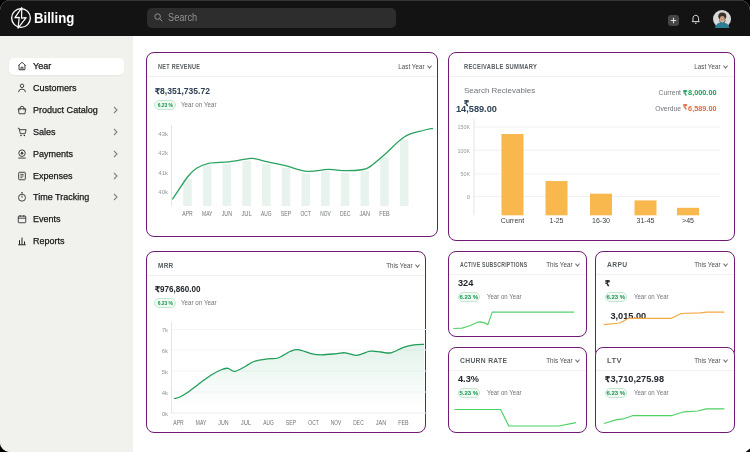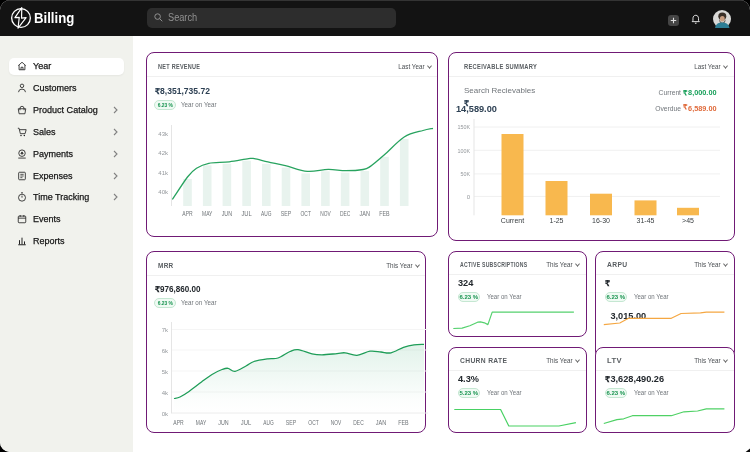--- a/index.html
+++ b/index.html
@@ -314,21 +314,21 @@
     <path d="M453.8,409.5 L500.1,409.5 L508.3,426 L558.4,426 L575.4,422.7" fill="none" stroke="#48d163" stroke-width="1.2" stroke-linejoin="round"></path>
   </svg>
   <div class="card" style="left:594.5px;top:347px;width:140px;height:86px;">
     <div class="chd" style="height:21.5px;"></div>
     <div class="ctitle" style="top:9px;transform:scaleX(0.95);">LTV</div>
     <div class="cdrop" style="top:9px;">This Year</div>
   </div>
   <svg style="left:605.0px;top:376.2px;" width="5.1" height="6.2" viewBox="103 0 1222 1493">
       <path fill="#23282d" transform="translate(0,1493) scale(1,-1)" d="M103 1298 191 1493H1325L1239 1298H923Q955 1242 967 1168H1325L1239 973H962Q945 896 902 838Q830 743 686 698Q765 680 828 616Q891 552 954 424L1163 0H753L571 371Q516 483 459.5 524.0Q403 565 309 565H159V831H362Q483 831 536 898Q562 931 575 973H103L191 1168H572Q559 1205 536 1234Q483 1298 362 1298Z"></path>
     </svg>
-  <div class="amount dark" style="left:610.4px;top:375px;">3,628,490.26</div>
+  <div class="amount dark" style="left:610.4px;top:375px;">3,710,275.98</div>
   <div class="badge" style="left:605.0px;top:388.3px;">6.23 %</div>
   <div class="yoy" style="left:633.7px;top:389px;font-size:7.6px;">Year on Year</div>
   <svg style="left:594.5px;top:347px;" width="140" height="86" viewBox="594.5 347 140 86">
     <path d="M603.3,423.5 L616.4,419.6 L623.2,418.8 L631.9,415.7 L670.8,415.7 L683.5,411.8 L697.1,411 L705.8,408.9 L723.9,408.9" fill="none" stroke="#4fd165" stroke-width="1.2" stroke-linejoin="round"></path>
   </svg>
   <svg style="left:744.5px;top:447.5px;" width="5.5" height="4.5" viewBox="0 0 5.5 4.5">
       <polygon points="0,4.5 5.5,0 5.5,4.5" fill="#0c0c0c"></polygon>
     </svg>
 </div>
 

